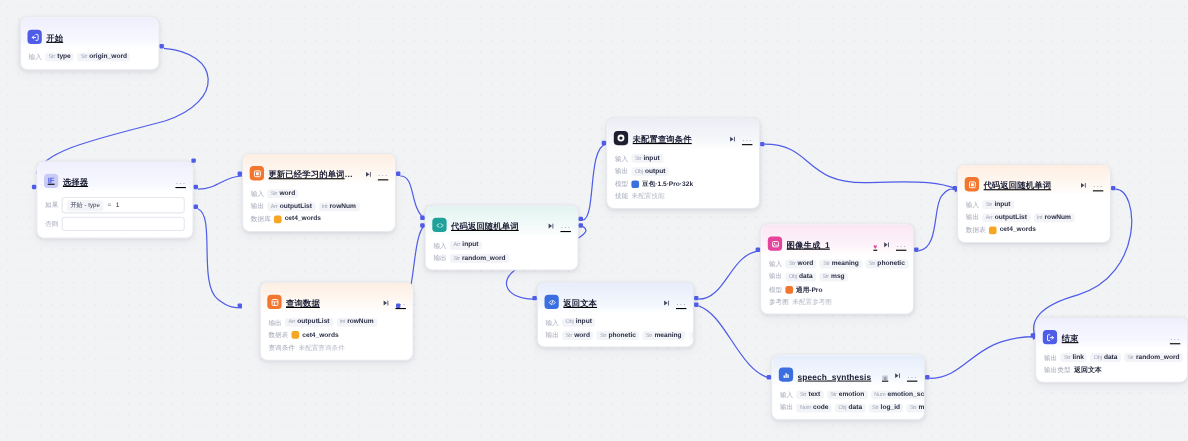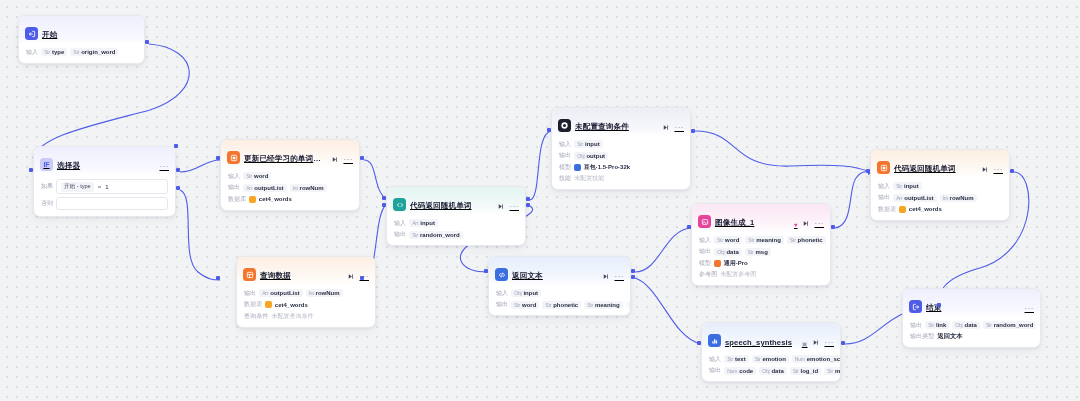--- a/index.html
+++ b/index.html
@@ -532,21 +532,21 @@
           </div>
           <div class="row">
             <span class="rlabel">数据表</span>
             <span class="dbchip">
               <span class="dbsq"></span>
               <span>cet4_words</span>
             </span>
           </div>
         </div>
       </div>
-      <div class="node" style="left: 902px; top: 288px; width: 139px;">
+      <div class="node" style="left: 941px; top: 288px; width: 139px;">
         <div class="node-head hd-indigo">
           <div class="nicon ic-indigo">
             <svg width="8" height="8" viewBox="0 0 12 12">
               <path d="M5 2H2.8A.8.8 0 002 2.8v6.4a.8.8 0 00.8.8H5" stroke="#fff" stroke-width="1.3" fill="none" stroke-linecap="round"></path>
               <path d="M5.5 6h4.3M8 4l2 2-2 2" stroke="#fff" stroke-width="1.3" fill="none" stroke-linecap="round" stroke-linejoin="round"></path>
             </svg>
           </div>
           <div class="ntitle">结束</div>
           <div class="head-right">
             <span class="dots">···</span>

